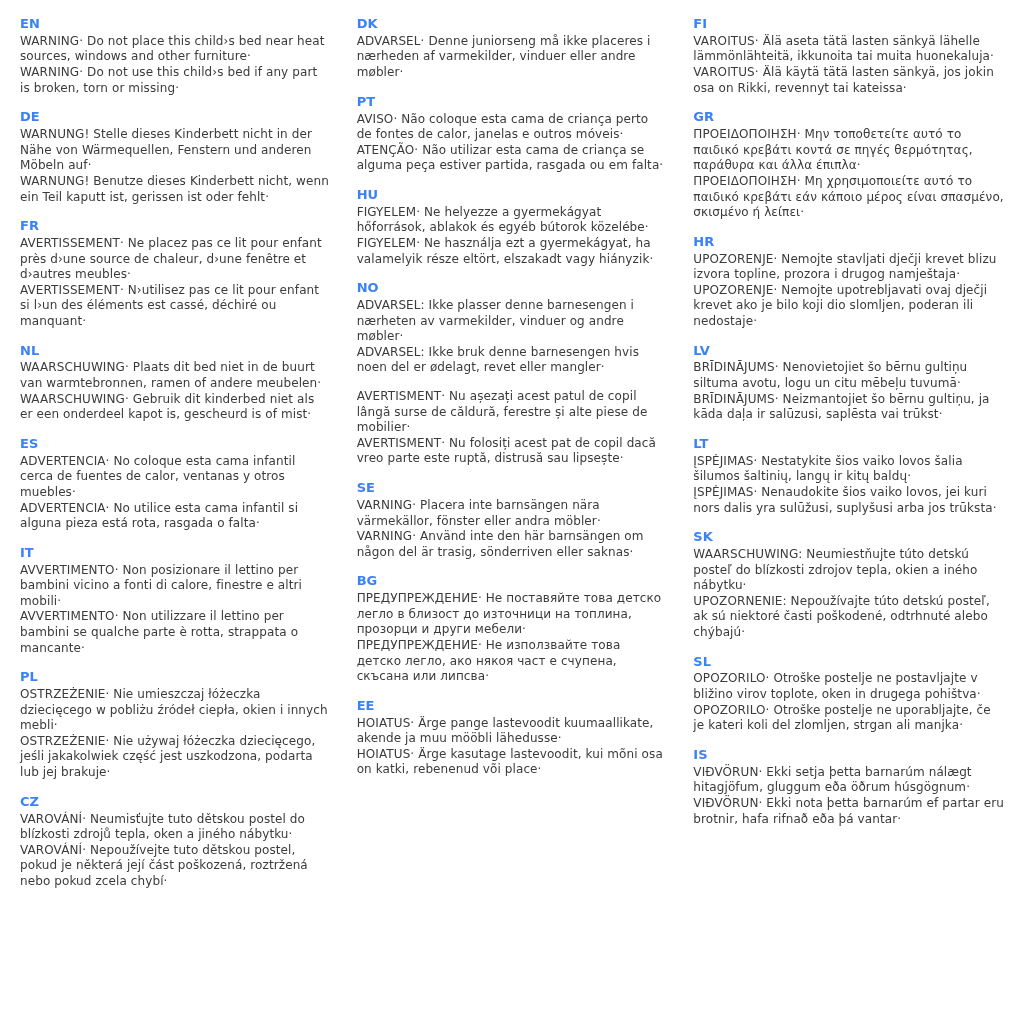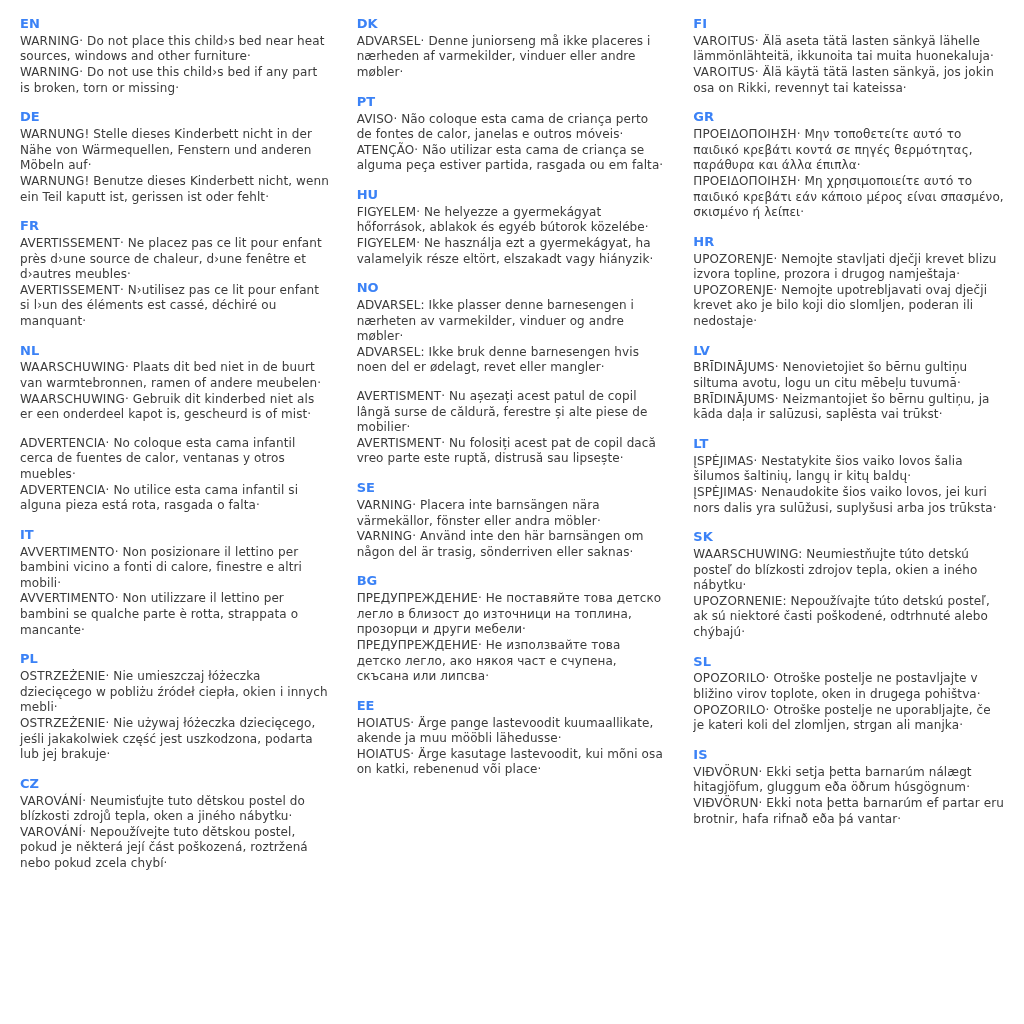--- a/index.html
+++ b/index.html
@@ -64,20 +64,21 @@
         <h2 class="lang-code">FR</h2>
         <p class="warning-paragraph">AVERTISSEMENT· Ne placez pas ce lit pour enfant près d›une source de chaleur, d›une fenêtre et d›autres meubles·</p>
         <p class="warning-paragraph">AVERTISSEMENT· N›utilisez pas ce lit pour enfant si l›un des éléments est cassé, déchiré ou manquant·</p>
       </section>
       <section class="lang-section">
         <h2 class="lang-code">NL</h2>
         <p class="warning-paragraph">WAARSCHUWING· Plaats dit bed niet in de buurt van warmtebronnen, ramen of andere meubelen·</p>
         <p class="warning-paragraph">WAARSCHUWING· Gebruik dit kinderbed niet als er een onderdeel kapot is, gescheurd is of mist·</p>
       </section>
       <section class="lang-section">
+        <h2 class="lang-code">ES</h2>
         <p class="warning-paragraph">ADVERTENCIA· No coloque esta cama infantil cerca de fuentes de calor, ventanas y otros muebles·</p>
         <p class="warning-paragraph">ADVERTENCIA· No utilice esta cama infantil si alguna pieza está rota, rasgada o falta·</p>
       </section>
       <section class="lang-section">
         <h2 class="lang-code">IT</h2>
         <p class="warning-paragraph">AVVERTIMENTO· Non posizionare il lettino per bambini vicino a fonti di calore, finestre e altri mobili·</p>
         <p class="warning-paragraph">AVVERTIMENTO· Non utilizzare il lettino per bambini se qualche parte è rotta, strappata o mancante·</p>
       </section>
       <section class="lang-section">
         <h2 class="lang-code">PL</h2>

